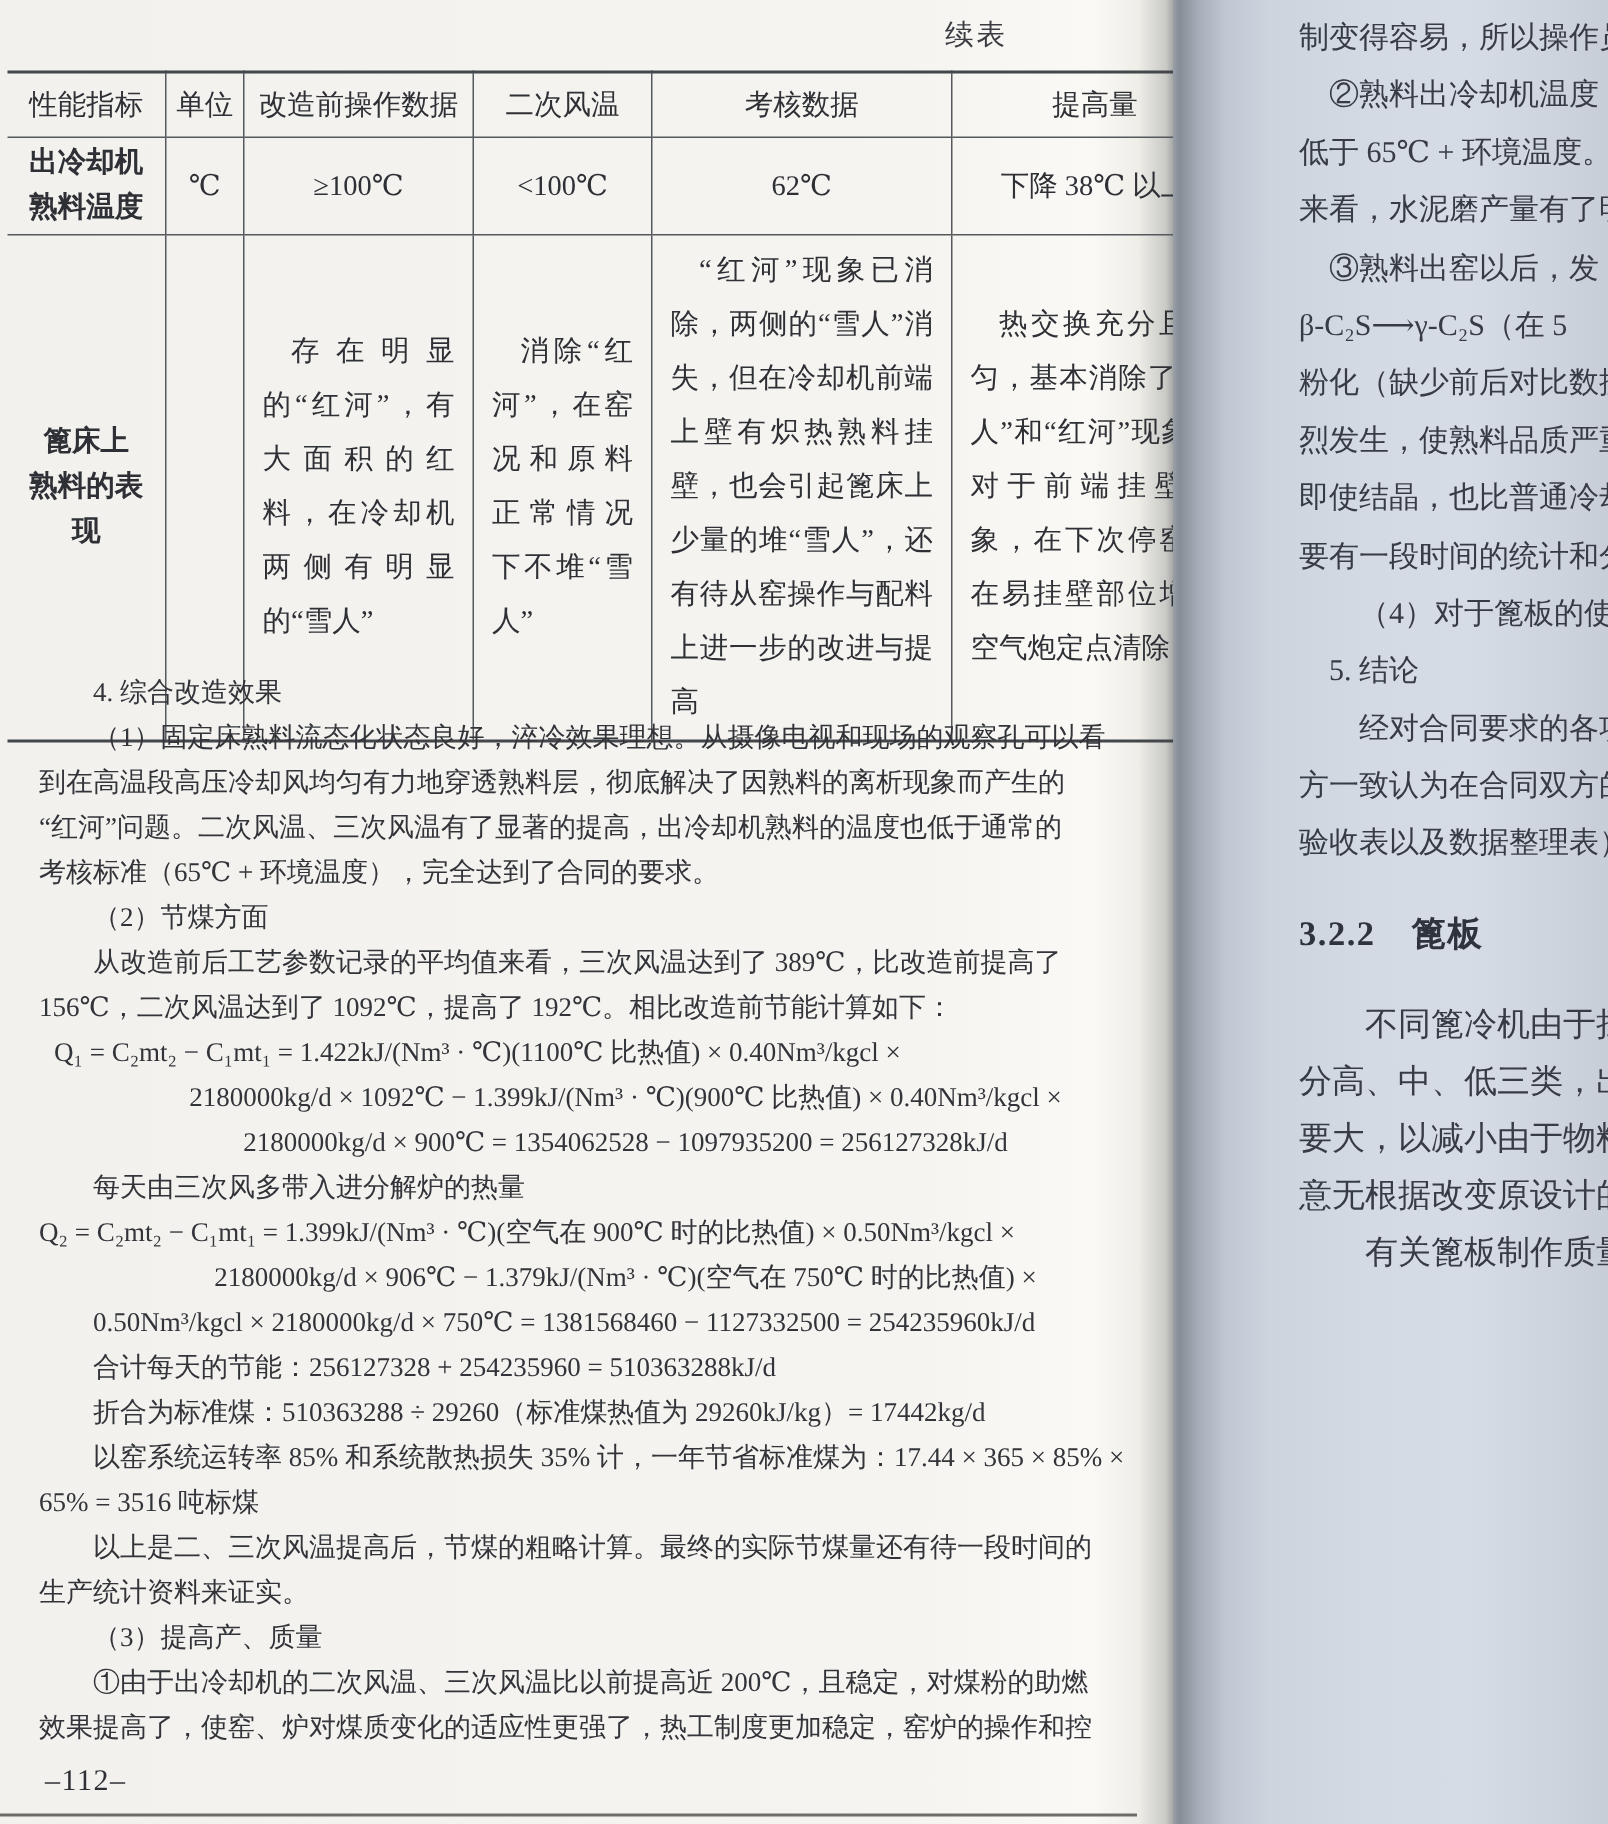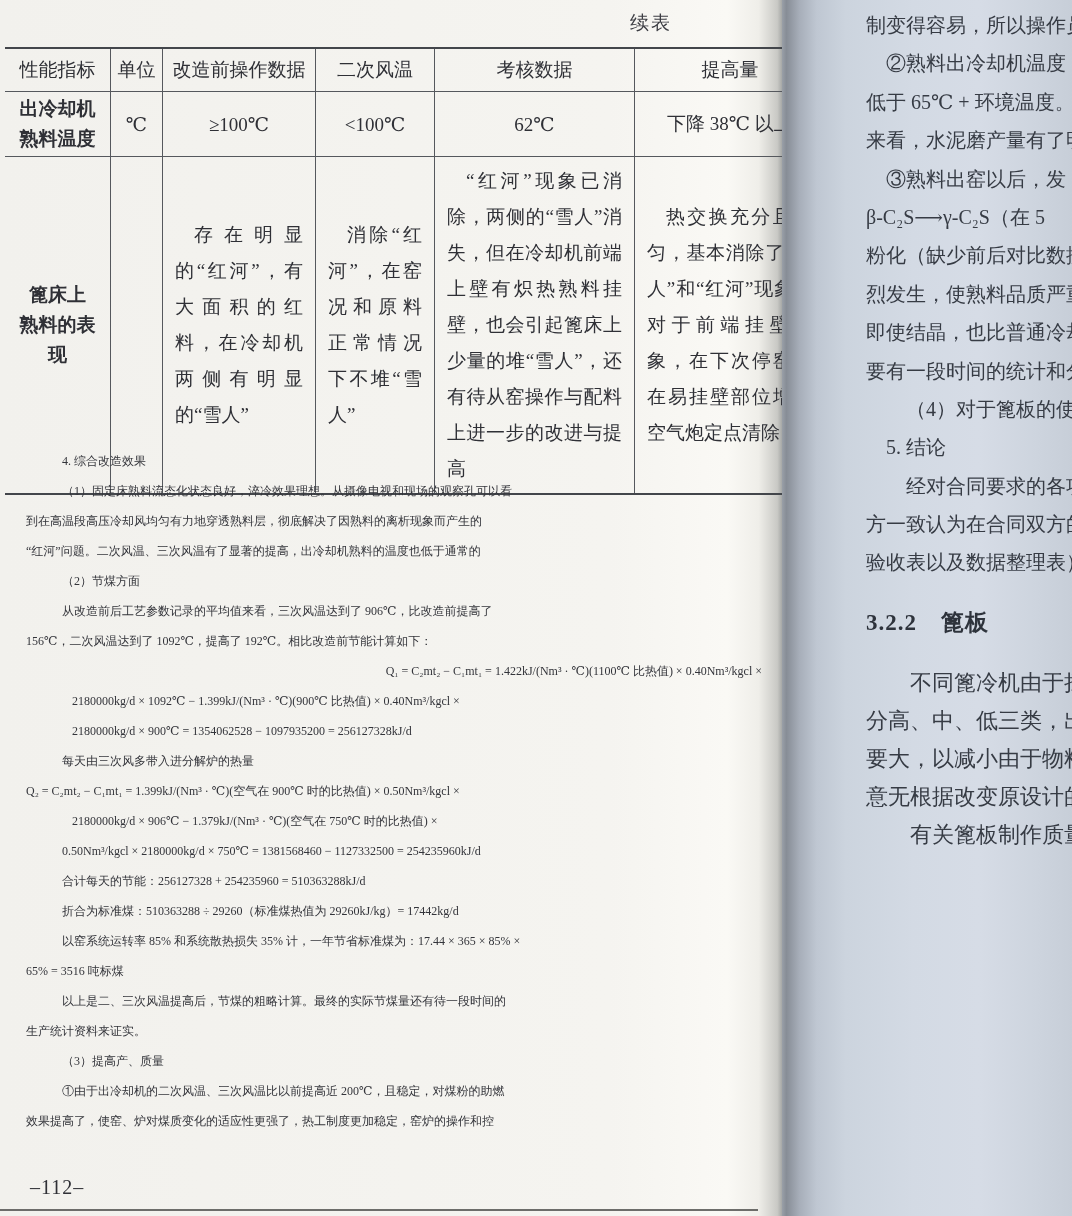--- a/index.html
+++ b/index.html
@@ -39,27 +39,27 @@
   table.perf tr.r2 td.blocktext{
     text-align:justify;text-align-last:left;
     text-indent:1em;line-height:36px;padding:6px 12px;
     vertical-align:middle;
   }
   table.perf td:first-child{border-left:none;}
   table.perf td:last-child{border-right:none;}
   
   .body-lines{
     position:absolute;left:26px;top:446px;width:736px;
-    font-size:12px;line-height:30px;color:#33343a;
+    font-size:18px;line-height:30px;color:#33343a;
   }
   .body-lines .line{white-space:nowrap;height:30px;}
   .line.ind2{padding-left:36px;}
-  .line.fq{padding-left:10px;text-align:right;}
+  .line.fq{padding-left:10px;}
   .line.fq0{padding-left:0px;}
-  .line.fc{padding-left:46px;}
+  .line.fc{padding-left:46px;text-align:center;}
   .line.fc2{padding-left:36px;}
   .page-number{
     position:absolute;left:30px;top:1176px;
     font-size:20px;letter-spacing:1px;color:#2f3036;
   }
   .page-edge{
     position:absolute;left:0;top:1209px;width:758px;height:2px;
     background:#4b4b48;opacity:.8;
   }
   
@@ -123,22 +123,23 @@
           <td class="blocktext">热交换充分且均匀，基本消除了“雪人”和“红河”现象，对于前端挂壁现象，在下次停窑时在易挂壁部位增加空气炮定点清除</td>
         </tr>
       </tbody>
     </table>
 
     <div class="body-lines">
         <div class="line ind2">4. 综合改造效果</div>
         <div class="line ind2">（1）固定床熟料流态化状态良好，淬冷效果理想。从摄像电视和现场的观察孔可以看</div>
         <div class="line ">到在高温段高压冷却风均匀有力地穿透熟料层，彻底解决了因熟料的离析现象而产生的</div>
         <div class="line ">“红河”问题。二次风温、三次风温有了显著的提高，出冷却机熟料的温度也低于通常的</div>
+        <div class="line ">考核标准（65℃ + 环境温度），完全达到了合同的要求。</div>
         <div class="line ind2">（2）节煤方面</div>
-        <div class="line ind2">从改造前后工艺参数记录的平均值来看，三次风温达到了 906℃，比改造前提高了</div>
+        <div class="line ind2">从改造前后工艺参数记录的平均值来看，三次风温达到了 389℃，比改造前提高了</div>
         <div class="line ">156℃，二次风温达到了 1092℃，提高了 192℃。相比改造前节能计算如下：</div>
         <div class="line fq">Q₁ = C₂mt₂ − C₁mt₁ = 1.422kJ/(Nm³ · ℃)(1100℃ 比热值) × 0.40Nm³/kgcl ×</div>
         <div class="line fc">2180000kg/d × 1092℃ − 1.399kJ/(Nm³ · ℃)(900℃ 比热值) × 0.40Nm³/kgcl ×</div>
         <div class="line fc">2180000kg/d × 900℃ = 1354062528 − 1097935200 = 256127328kJ/d</div>
         <div class="line ind2">每天由三次风多带入进分解炉的热量</div>
         <div class="line fq0">Q₂ = C₂mt₂ − C₁mt₁ = 1.399kJ/(Nm³ · ℃)(空气在 900℃ 时的比热值) × 0.50Nm³/kgcl ×</div>
         <div class="line fc">2180000kg/d × 906℃ − 1.379kJ/(Nm³ · ℃)(空气在 750℃ 时的比热值) ×</div>
         <div class="line fc2">0.50Nm³/kgcl × 2180000kg/d × 750℃ = 1381568460 − 1127332500 = 254235960kJ/d</div>
         <div class="line ind2">合计每天的节能：256127328 + 254235960 = 510363288kJ/d</div>
         <div class="line ind2">折合为标准煤：510363288 ÷ 29260（标准煤热值为 29260kJ/kg）= 17442kg/d</div>

